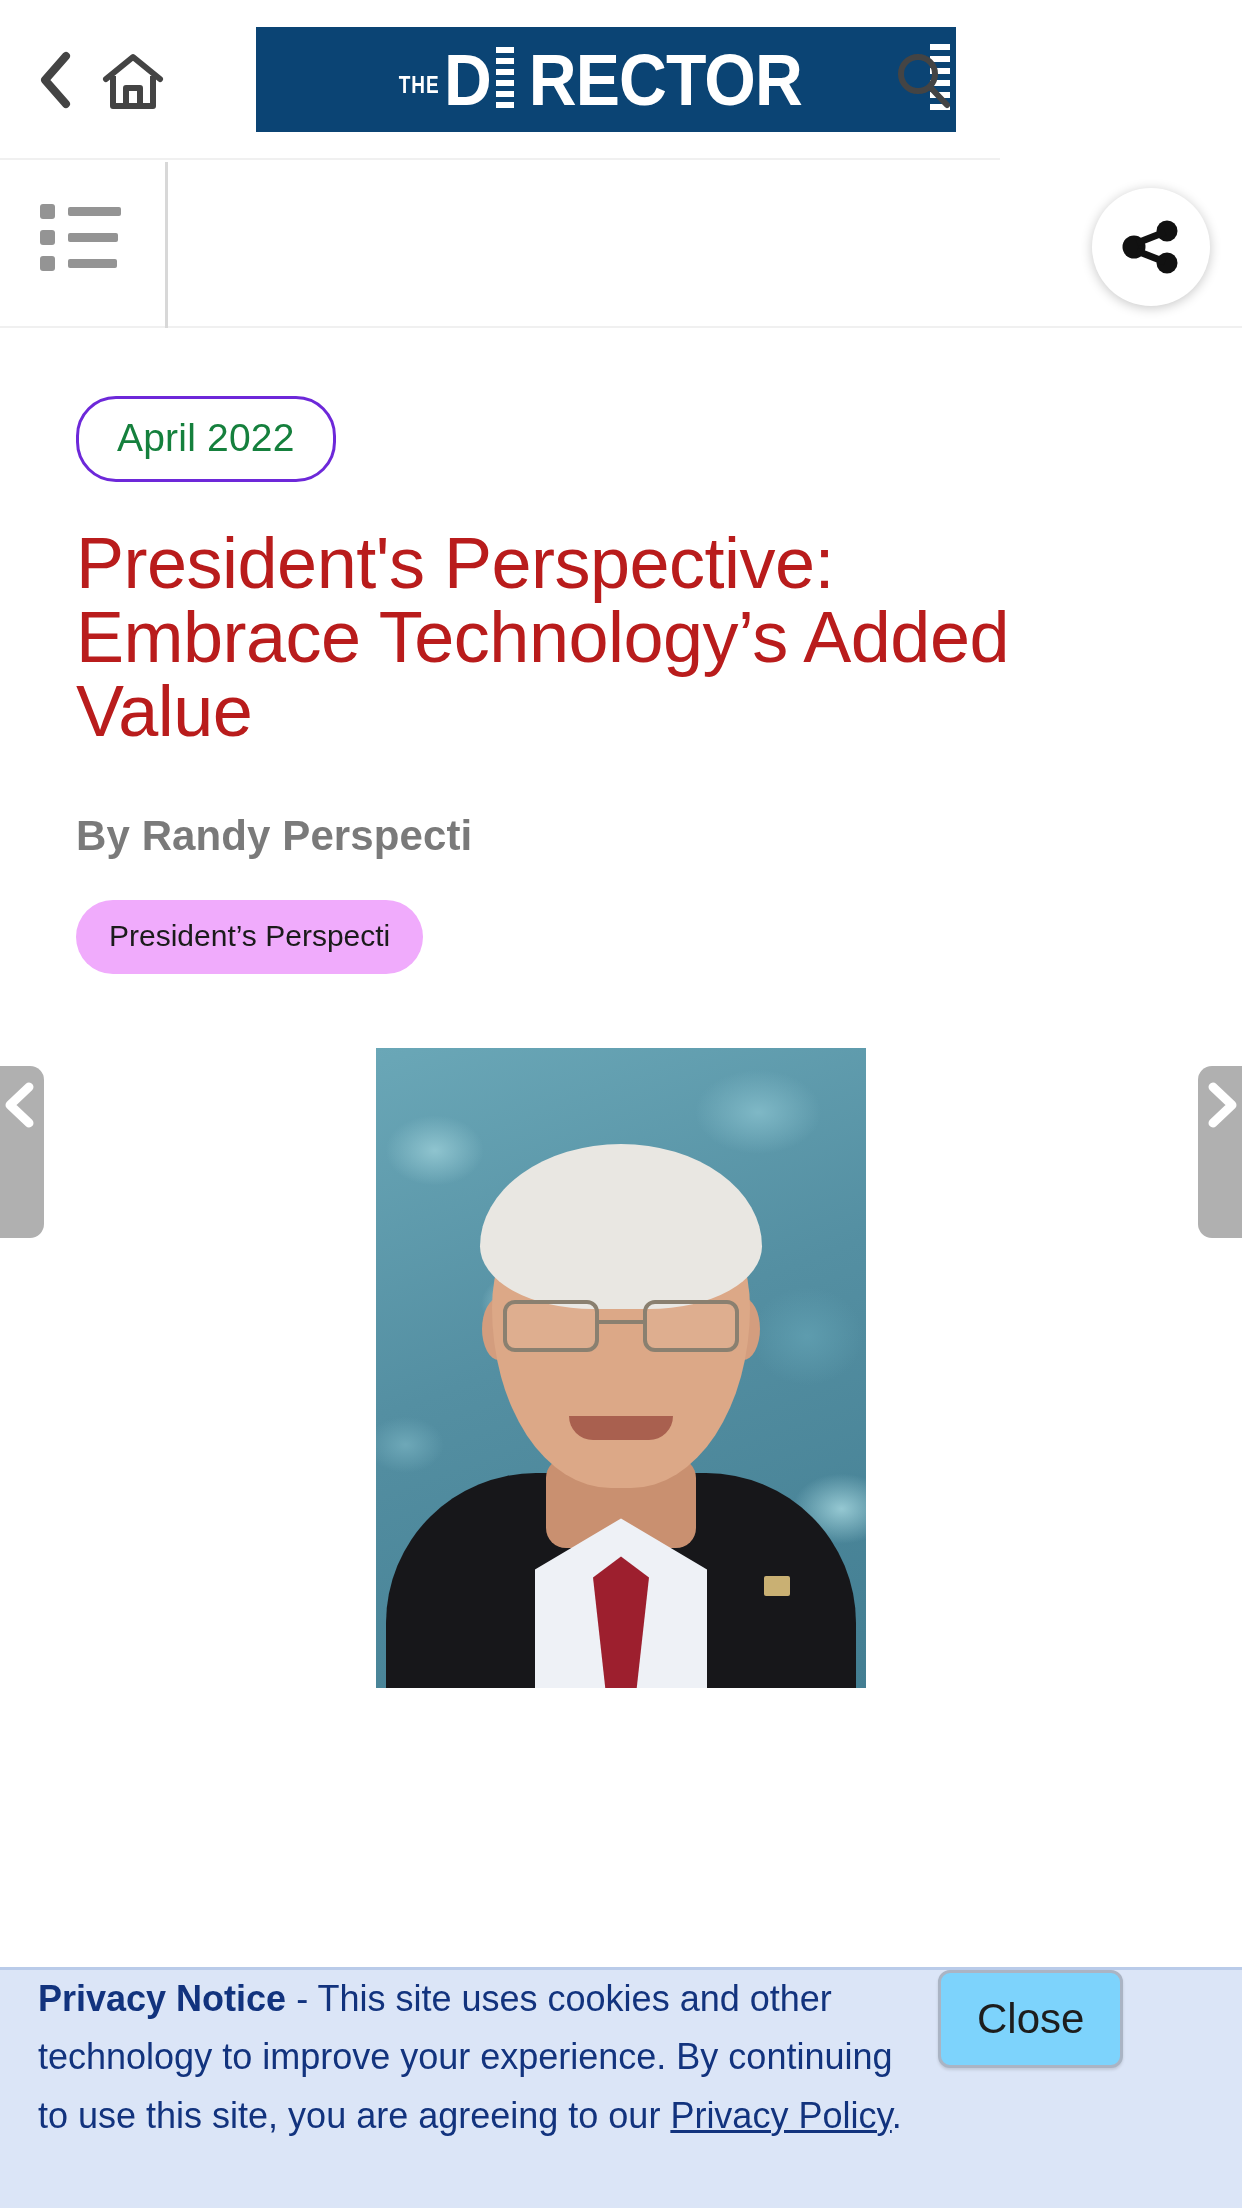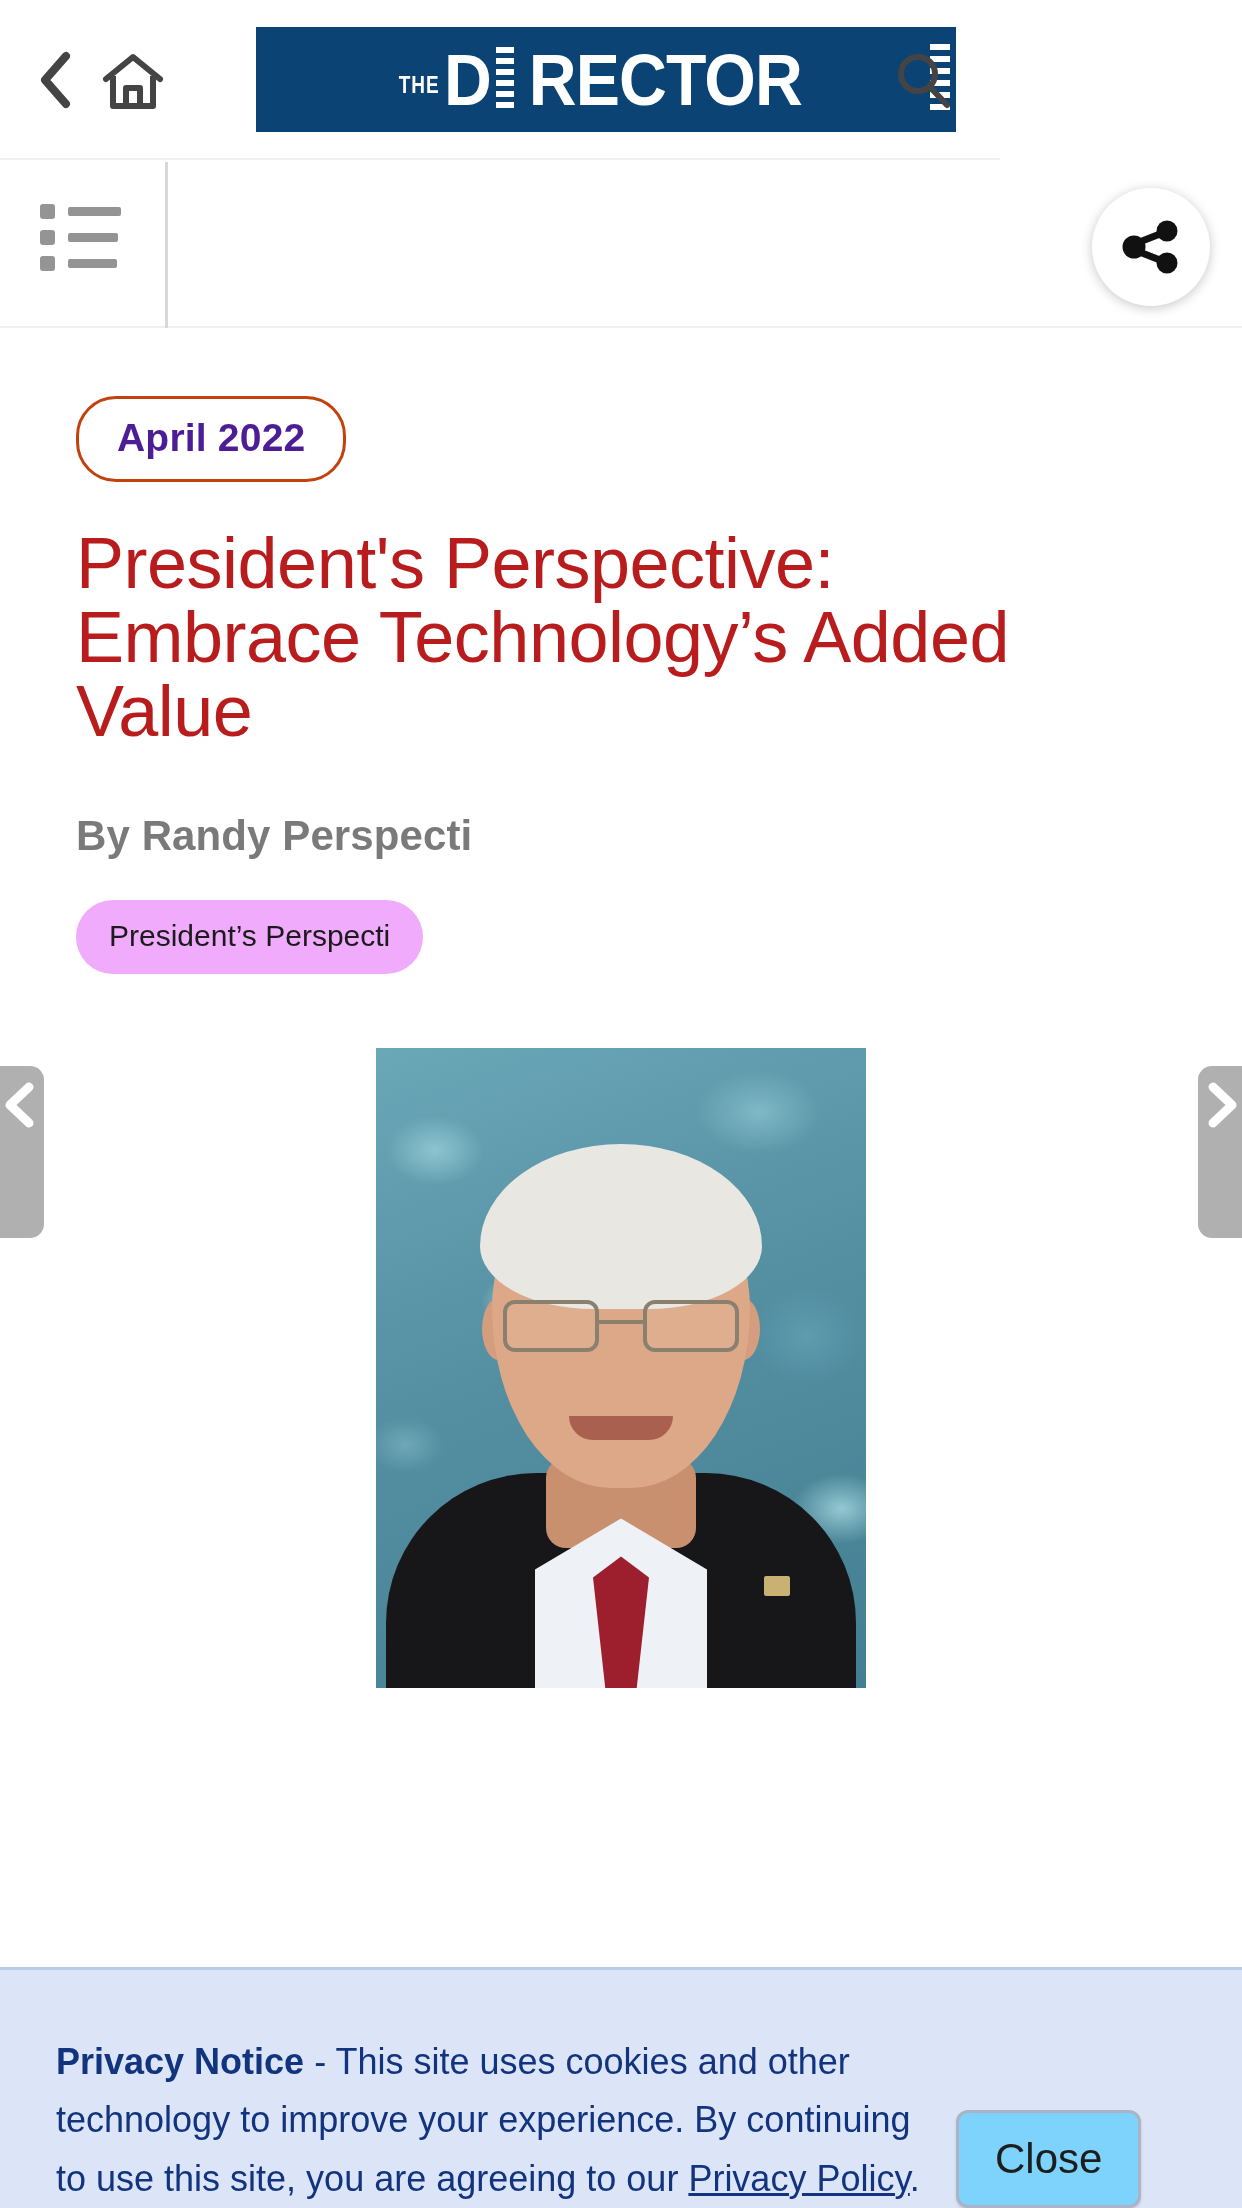--- a/index.html
+++ b/index.html
@@ -162,25 +162,25 @@
 
   
   .article {
     position: absolute;
     top: 330px; left: 0;
     width: 1242px;
   }
   .date-badge {
     margin: 66px 0 0 76px;
     display: inline-block;
-    border: 3px solid #c2410c;
+    border: 3px solid #6d28d9;
     border-radius: 40px;
-    color: #4c1d95;
+    color: #15803d;
     font-size: 39px;
-    font-weight: bold;
+    font-weight: normal;
     padding: 17px 38px 19px 38px;
     letter-spacing: 0.2px;
   }
   .article-title {
     margin: 44px 76px 0 76px;
     color: #b91c1c;
     font-size: 72px;
     font-weight: 400;
     line-height: 1.03;
     letter-spacing: -0.5px;
@@ -343,22 +343,22 @@
 
   
   .privacy {
     position: absolute;
     left: 0; bottom: 0;
     width: 1242px;
     height: 241px;
     background: #dbe5f7;
     border-top: 3px solid #b9cbe9;
     display: flex;
-    align-items: flex-end;
-    padding: 0 26px 0 56px;
+    align-items: flex-start;
+    padding: 0 26px 0 38px;
   }
   .privacy-text {
     color: #12337e;
     font-size: 36px;
     line-height: 1.62;
     flex: 1;
     max-width: 900px;
     padding-right: 20px;
   }
   .privacy-text b { font-weight: bold; }

